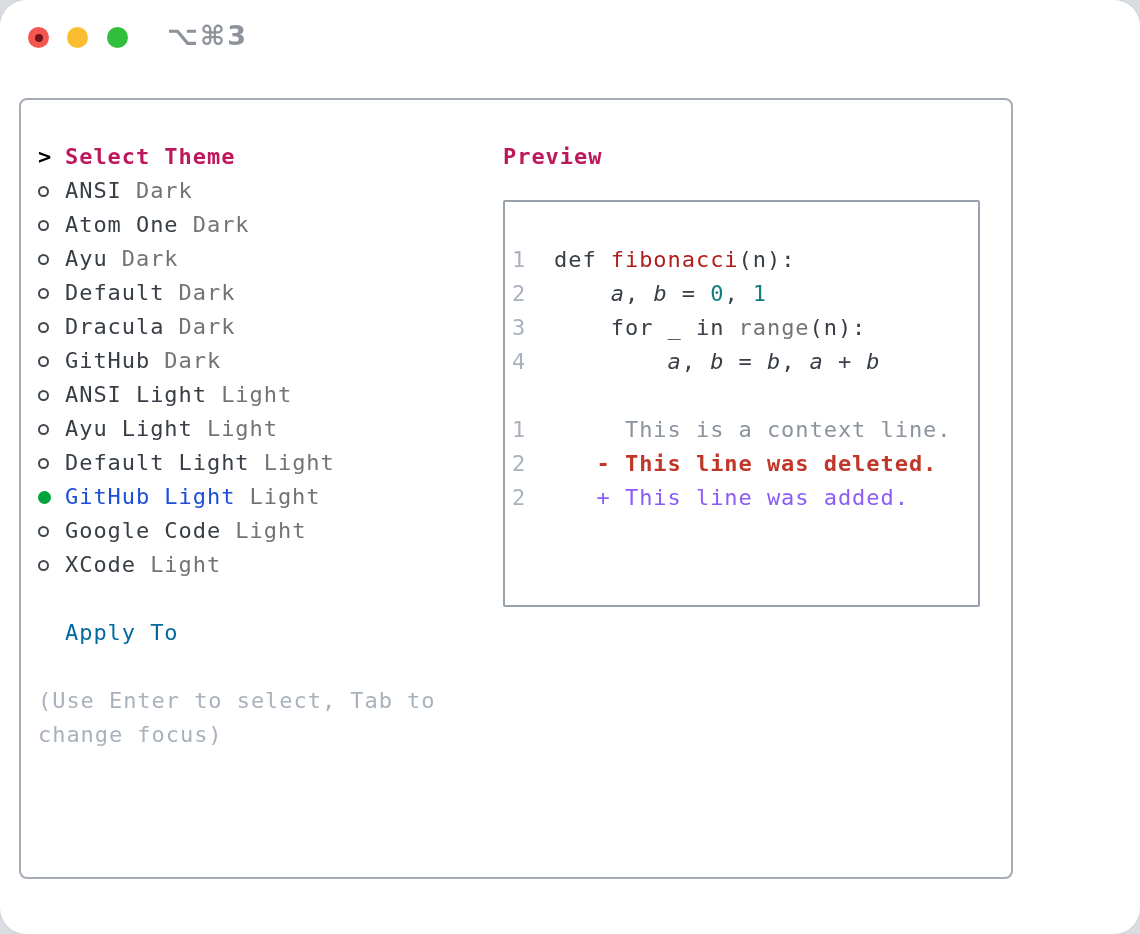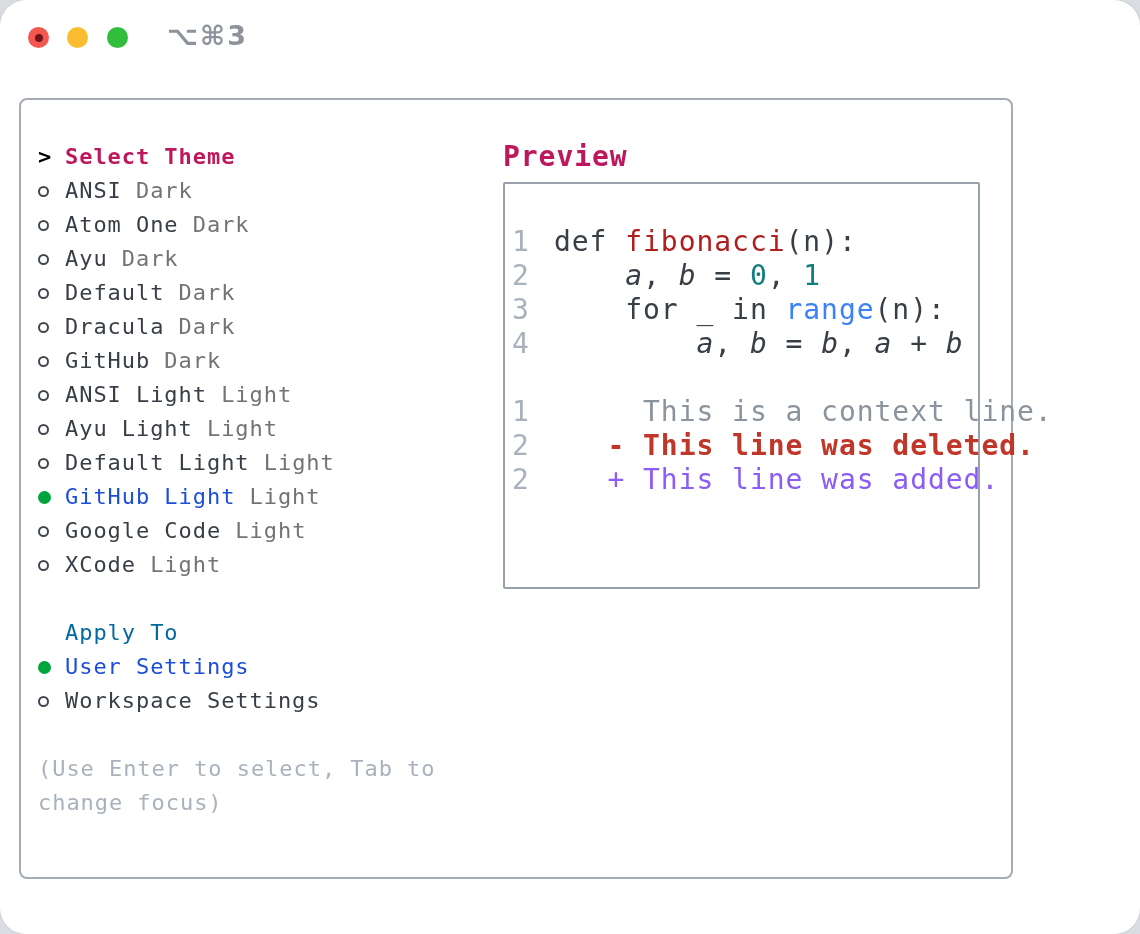--- a/index.html
+++ b/index.html
@@ -36,32 +36,32 @@
   .selected .dot{width:13px;height:13px;border:none;background:#00a43c;}
   .arrow{font-weight:bold;color:#000;}
   .hdr{font-weight:bold;color:#be185d;}
   .subhdr{color:#0369a1;}
   .name{color:#383e45;}
   .selected .name{color:#1d4ed8;}
   .tag{color:#737373;}
   .blank{height:34px;}
   .hint{color:#a9b2bc;line-height:34px;width:440px;white-space:normal;}
   
-  .right-col{position:absolute;left:482px;top:40px;font-size:28px;letter-spacing:0.95px;}
+  .right-col{position:absolute;left:482px;top:40px;font-size:22px;letter-spacing:0.95px;}
   .preview-box{
-    margin-top:8px;width:466px;height:362px;
+    margin-top:26px;width:466px;height:362px;
     border:2px solid #99a2ac;border-radius:2px;
     padding:41px 0 0 7px;background:#fff;box-sizing:content-box;
   }
   .pline{height:34px;line-height:34px;white-space:pre;}
   .ln{display:inline-block;width:42px;color:#a9b2bc;}
   .plain{color:#383e45;}
   .func{color:#b01e1e;}
   .number{color:#0e7e7c;}
-  .builtin{color:#3b82f6;}
+  .builtin{color:#737373;}
   .var{color:#383e45;font-style:italic;}
   .context{color:#8b939c;}
   .deleted{color:#c0372a;font-weight:bold;}
   .added{color:#8b5cf6;}
 </style>
 </head>
 <body>
 
 <div class="window">
 
@@ -89,24 +89,20 @@
           <div class="row"><span class="bullet"><span class="dot"></span></span><span class="name">Ayu Light</span><span class="tag"> Light</span></div>
           <div class="row"><span class="bullet"><span class="dot"></span></span><span class="name">Default Light</span><span class="tag"> Light</span></div>
           <div class="row selected"><span class="bullet"><span class="dot"></span></span><span class="name">GitHub Light</span><span class="tag"> Light</span></div>
           <div class="row"><span class="bullet"><span class="dot"></span></span><span class="name">Google Code</span><span class="tag"> Light</span></div>
           <div class="row"><span class="bullet"><span class="dot"></span></span><span class="name">XCode</span><span class="tag"> Light</span></div>
         </div>
       <div class="blank"></div>
       <div class="row">
         <span class="bullet"></span><span class="subhdr">Apply To</span>
       </div>
-      <div id="apply-list">
-          <div class="row selected"><span class="bullet"><span class="dot"></span></span><span class="name">User Settings</span></div>
-          <div class="row"><span class="bullet"><span class="dot"></span></span><span class="name">Workspace Settings</span></div>
-        </div>
       <div class="blank"></div>
       <div class="hint">(Use Enter to select, Tab to change focus)</div>
     </div>
 
     <div class="right-col">
       <div class="row"><span class="hdr">Preview</span></div>
       <div class="preview-box" id="preview-box">
           <div class="pline"><span class="ln">1</span><span class="plain">def </span><span class="func">fibonacci</span><span class="plain">(n):</span></div>
           <div class="pline"><span class="ln">2</span><span class="plain">    </span><span class="var">a</span><span class="plain">, </span><span class="var">b</span><span class="plain"> = </span><span class="number">0</span><span class="plain">, </span><span class="number">1</span></div>
           <div class="pline"><span class="ln">3</span><span class="plain">    for _ in </span><span class="builtin">range</span><span class="plain">(n):</span></div>

